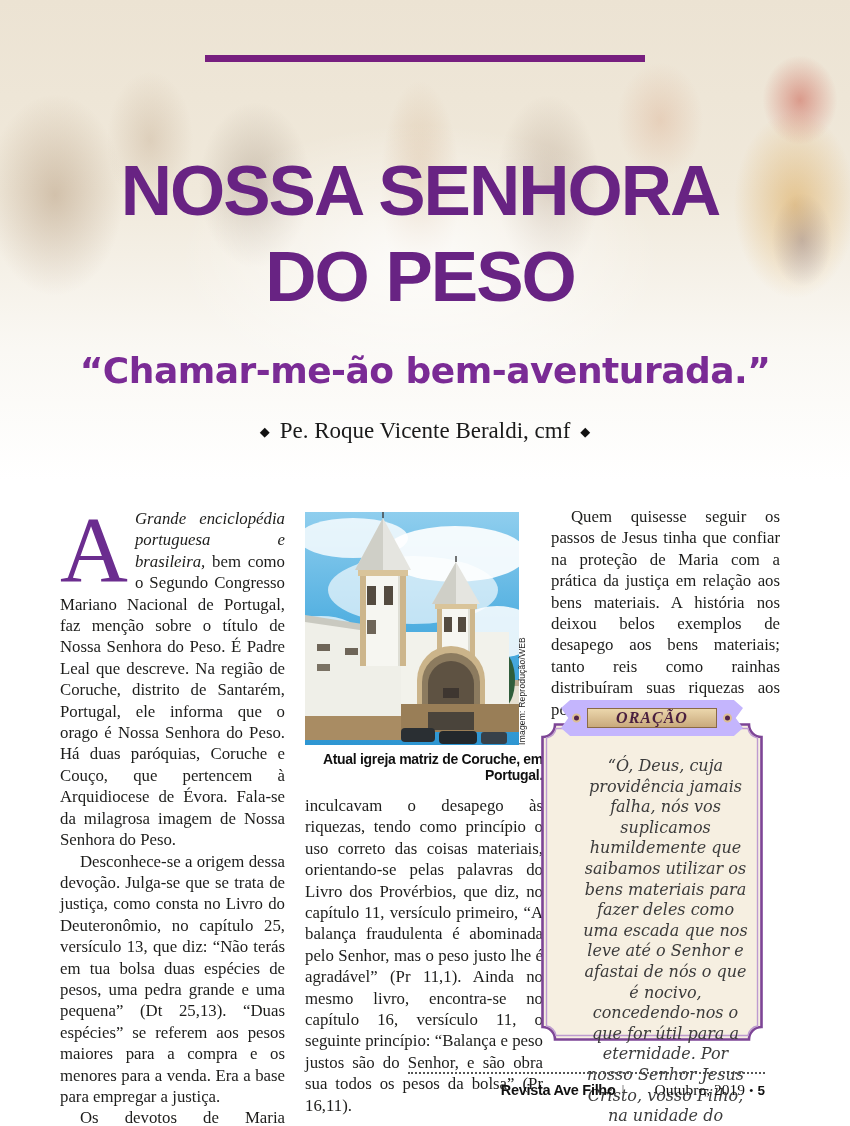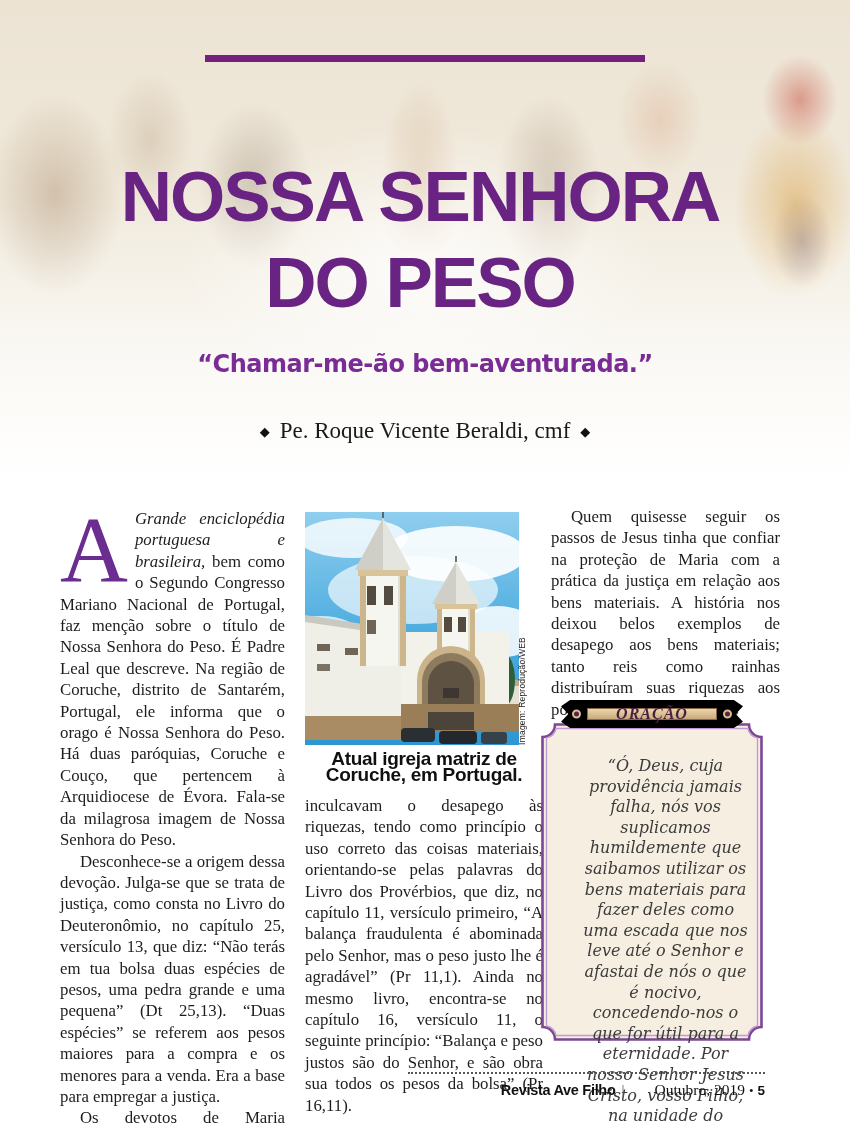--- a/index.html
+++ b/index.html
@@ -21,25 +21,25 @@
       radial-gradient(42px 65px  at 802px 240px, rgba(70,70,140,.32),   rgba(70,70,140,0) 72%),
       linear-gradient(to bottom, #ECE3D3 0%, #F0E9DB 40%, rgba(247,244,237,.65) 72%, #ffffff 100%);}
 
   
   .section-tab{position:absolute;top:26px;left:205px;width:440px;text-align:center;
     font-family:"Liberation Serif",serif;font-size:21px;letter-spacing:2px;
     color:#5E2570;font-weight:bold;}
   .section-bar{position:absolute;top:55px;left:205px;width:440px;height:7px;background:#771F7F;}
 
   
-  .title{position:absolute;top:154px;left:0;width:840px;text-align:center;
+  .title{position:absolute;top:148px;left:0;width:840px;text-align:center;
     font-family:"Liberation Sans",sans-serif;font-weight:bold;color:#682383;
     font-size:71px;line-height:86px;letter-spacing:-2px;}
   .subtitle{position:absolute;top:350px;left:0;width:850px;text-align:center;
-    font-family:"DejaVu Sans",sans-serif;font-weight:bold;font-size:24px;
+    font-family:"DejaVu Sans",sans-serif;font-weight:bold;font-size:36px;
     color:#7A2B95;letter-spacing:-.5px;}
   .byline{position:absolute;top:418px;left:0;width:850px;text-align:center;
     font-family:"Liberation Serif",serif;font-size:23px;color:#1a1a1a;}
   .byline .diamond{font-size:13px;vertical-align:2px;margin:0 10px;color:#111;}
 
   
   .col{position:absolute;text-align:justify;font-size:16.8px;line-height:21.4px;}
   .col p{margin:0;}
   .col1{left:60px;top:508px;width:225px;}
   .col2{left:305px;top:512px;width:238px;}
@@ -48,28 +48,28 @@
   .ital{font-style:italic;}
   .dropcap{float:left;font-size:94px;line-height:74px;color:#6B2D8F;
     margin:4px 7px 0 0;font-family:"Liberation Serif",serif;}
   .endmark{color:#5E2D7E;font-size:13px;vertical-align:-1px;margin-left:2px;}
 
   
   .photo-wrap{position:relative;width:238px;height:233px;margin-bottom:6px;}
   .photo-wrap svg{display:block;}
   .credit{position:absolute;right:10px;bottom:0;writing-mode:vertical-rl;transform:rotate(180deg);
     font-family:"Liberation Sans",sans-serif;font-size:8.5px;color:#222;letter-spacing:.2px;}
-  .caption{font-family:"Liberation Sans",sans-serif;font-weight:bold;font-size:19px;
-    letter-spacing:-.3px;color:#101010;text-align:center;margin:2px 0 12px 0;line-height:16px;}
+  .caption{font-family:"Liberation Sans",sans-serif;font-weight:bold;font-size:14px;
+    letter-spacing:-.3px;color:#101010;text-align:right;margin:2px 0 12px 0;line-height:16px;}
 
   
   .prayer{position:absolute;left:540px;top:700px;width:224px;height:345px;}
   .prayer-svg{position:absolute;left:0;top:22px;}
-  .plaque{position:absolute;top:0;left:50%;transform:translateX(-50%);width:182px;height:28px;
-    background:#000000;
+  .plaque{position:absolute;top:0;left:50%;transform:translateX(-50%);width:182px;height:36px;
+    background:#c4b5fd;
     clip-path:polygon(5% 0,95% 0,100% 22%,96% 50%,100% 78%,95% 100%,5% 100%,0 78%,4% 50%,0 22%);}
   .plaque-panel{position:absolute;top:8px;left:26px;right:26px;bottom:8px;
     background:linear-gradient(to bottom,#EBD6AC,#C9A97C);border:1px solid #8A6A45;
     display:flex;align-items:center;justify-content:center;
     font-family:"Liberation Serif",serif;font-style:italic;font-weight:bold;
     font-size:16px;letter-spacing:1px;color:#4A1F3F;}
   .plaque-dot{position:absolute;top:50%;width:5px;height:5px;border-radius:50%;
     background:#53244C;border:2px solid #DCBE94;transform:translateY(-50%);}
   .plaque-dot.l{left:11px;} .plaque-dot.r{right:11px;}
   .prayer-text{position:absolute;top:56px;left:14px;right:14px;text-align:center;

